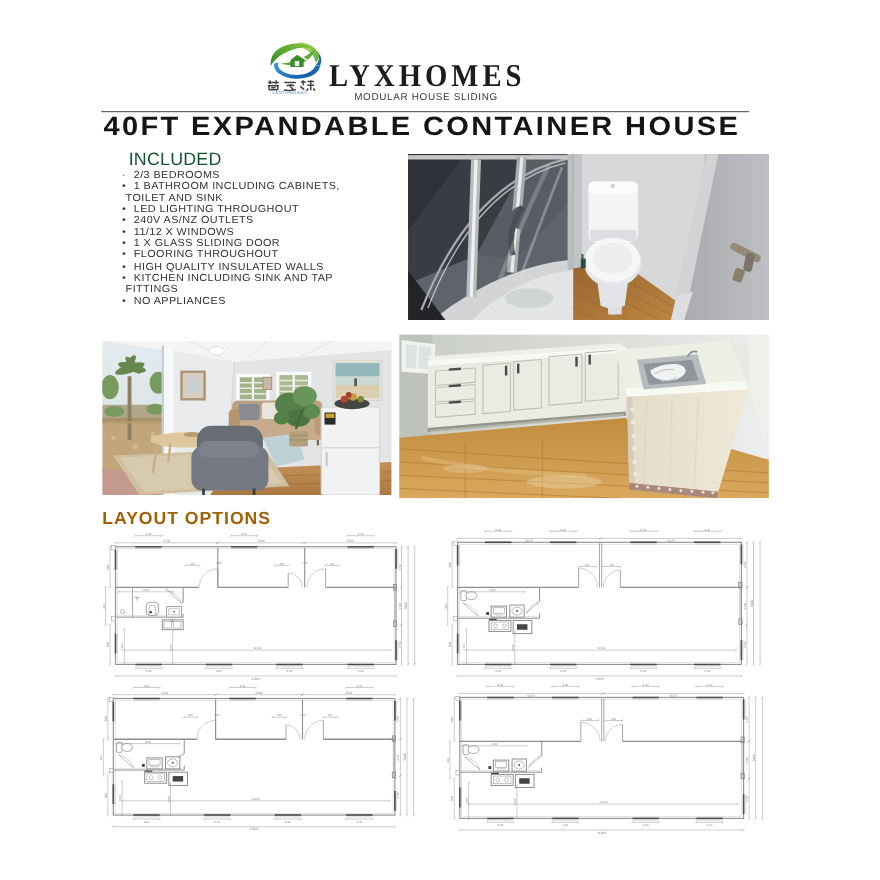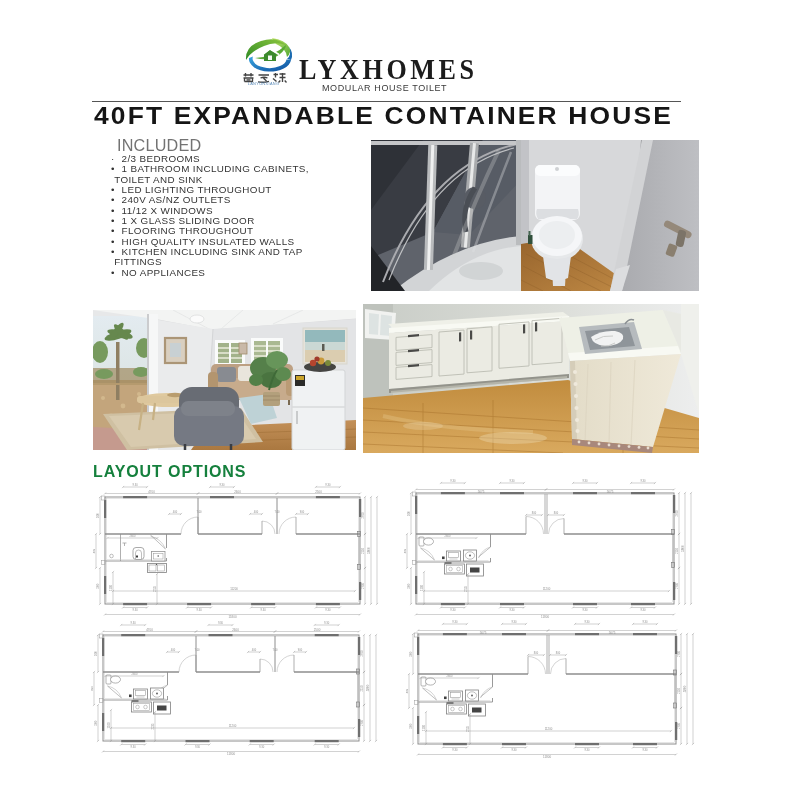--- a/index.html
+++ b/index.html
@@ -2,26 +2,26 @@
 <html><head><meta charset="utf-8">
 <style>
 html,body{margin:0;padding:0;background:#ffffff;width:800px;height:800px;overflow:hidden}
 body{font-family:"Liberation Sans",sans-serif;position:relative}
 .abs{position:absolute}
 #brand{left:299px;top:53px;width:400px}
 #brand .nm{font-family:"Liberation Serif",serif;font-size:29px;color:#1c1c1c;letter-spacing:4px;font-weight:600;transform:scaleX(0.9);transform-origin:left top}
 #brand .sub{position:absolute;left:23px;top:30px;font-size:9px;color:#3a3a3a;letter-spacing:0.6px}
 #rule{left:92px;top:101px;width:589px;height:1px;background:#555}
 #title{left:94px;top:102px;font-size:24px;font-weight:bold;color:#151515;letter-spacing:1.95px;white-space:nowrap;transform:scaleX(1.1);transform-origin:left top}
-#included{left:117px;top:136px;font-size:16.2px;color:#737373;letter-spacing:0.2px}
+#included{left:117px;top:136px;font-size:16.2px;color:#14532d;letter-spacing:0.2px}
 #list{left:111px;top:154px;width:240px;color:#333;transform:scaleX(1.06);transform-origin:left top}
 .li{font-size:9.3px;letter-spacing:0.35px;line-height:10.35px;white-space:nowrap}
 .li .b{display:inline-block;width:10px}
 .li .cont{margin-left:3px}
-#layouthead{left:93px;top:463px;font-size:16px;font-weight:bold;color:#15803d;letter-spacing:0.9px}
+#layouthead{left:93px;top:463px;font-size:16px;font-weight:bold;color:#a16207;letter-spacing:0.9px}
 svg{display:block}
 </style></head>
 <body>
 
 <div class="abs" style="left:242px;top:36px;width:62px;height:52px">
     <svg width="62" height="52" viewBox="0 0 62 52">
 <defs>
 <linearGradient id="lgb" x1="0" y1="0" x2="1" y2="1">
           <stop offset="0" stop-color="#3aa6e0"></stop>
           <stop offset="1" stop-color="#0c4c9c"></stop>
@@ -59,21 +59,21 @@
 <path d="M31.5 38.5 h4.5 M33.5 37 v4.5 M31 42.5 l3.5 3 M37.5 38 h6 M40.5 37 v9 M37.5 41.5 h6 M38.3 44.5 l-1.8 2 M42.7 44.5 l1.8 2"></path>
 </g>
 
 <text x="21.5" y="49.3" font-family="Liberation Sans,sans-serif" font-size="3.9" fill="#5a8ab8" text-anchor="middle" letter-spacing="0.35">LANYUNXIANG</text>
 </svg>
   </div>
 
 <div class="abs" id="brand">
     <div class="nm">LYXHOMES</div>
 
-<div class="sub">MODULAR HOUSE TOILET</div>
+<div class="sub">MODULAR HOUSE SLIDING</div>
   </div>
 
 <div class="abs" id="rule"></div>
 
 <div class="abs" id="title">40FT EXPANDABLE CONTAINER HOUSE</div>
 
 <div class="abs" id="included">INCLUDED</div>
 
 <div class="abs" id="list">
 

